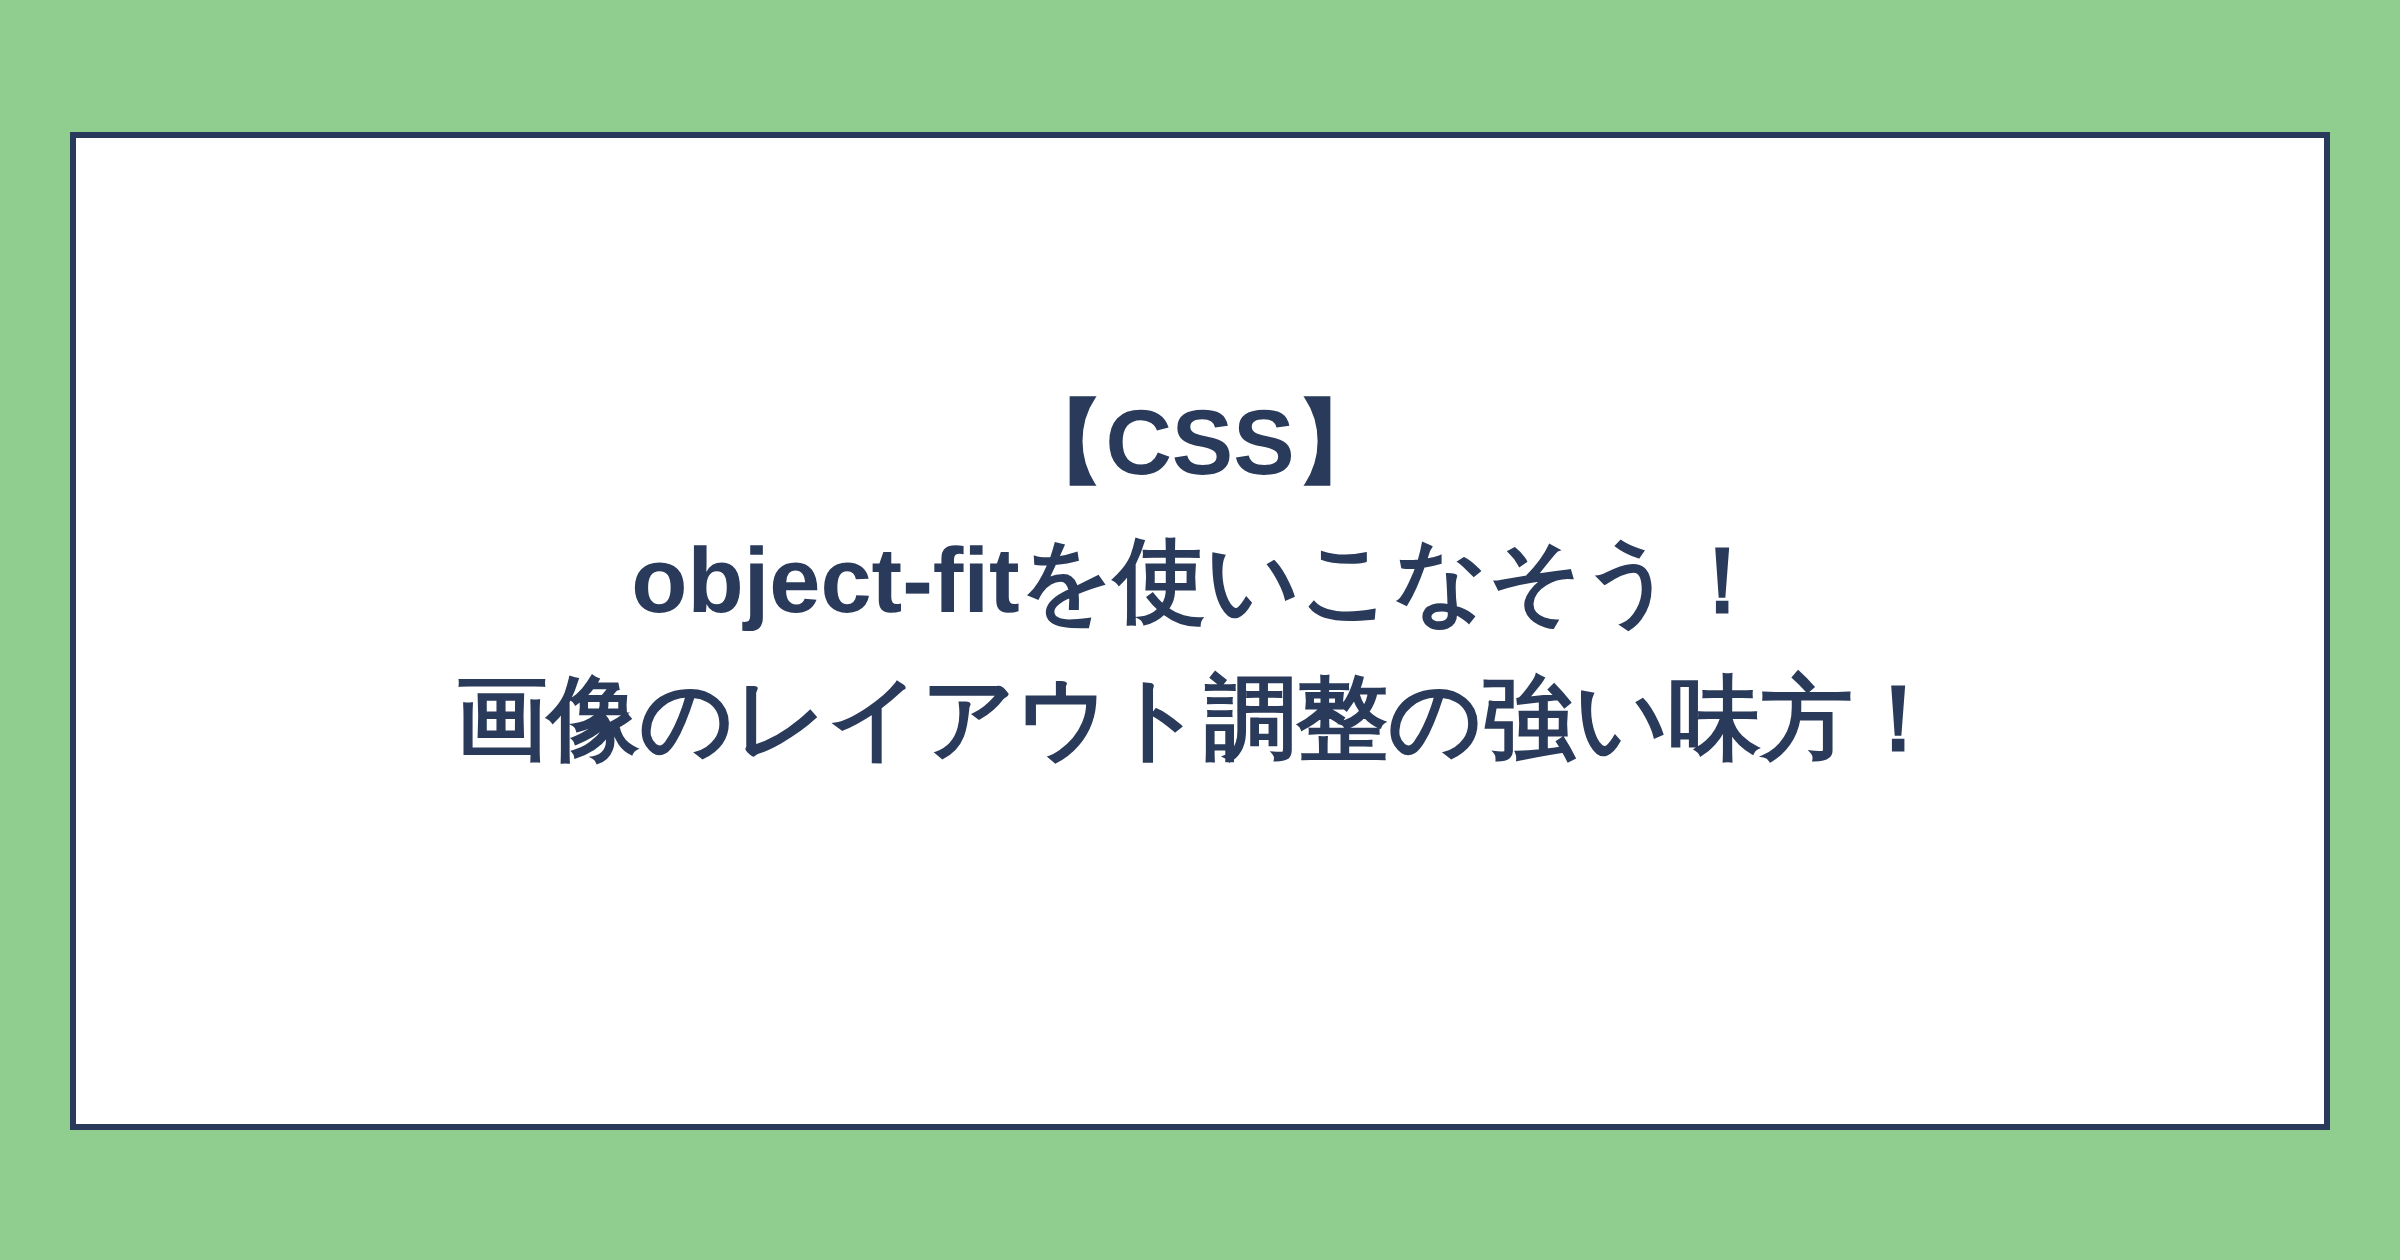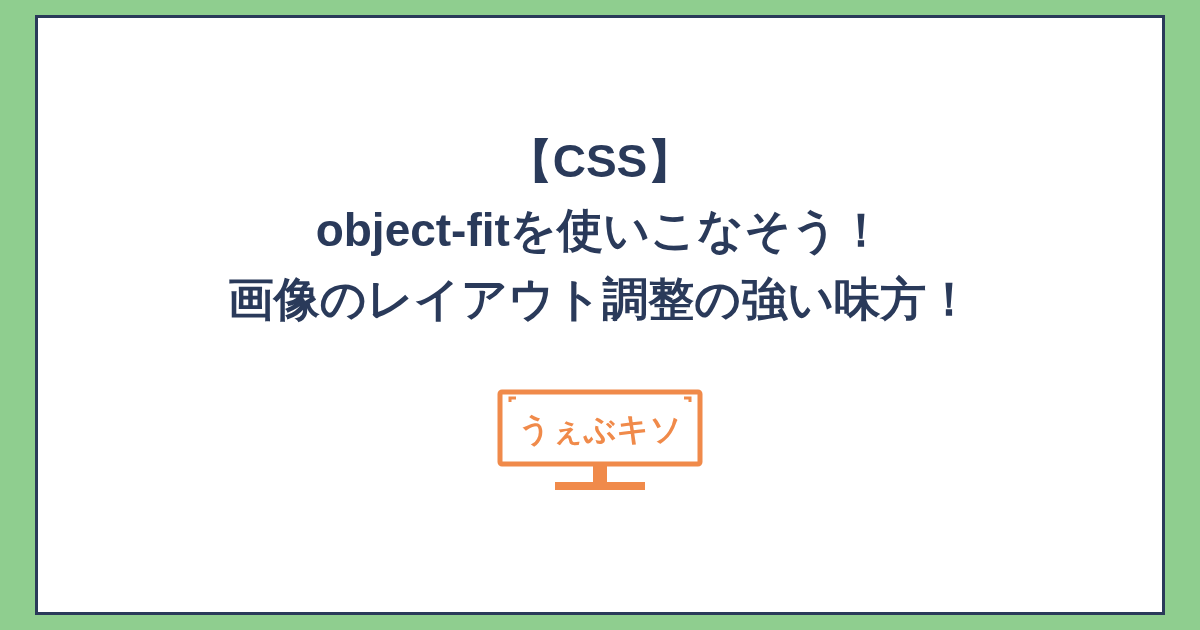--- a/index.html
+++ b/index.html
@@ -13,21 +13,21 @@
       height: 630px;
       background-color: #8fce8f;
       display: flex;
       align-items: center;
       justify-content: center;
       font-family: "Hiragino Sans", "Yu Gothic", "Meiryo", sans-serif;
     }
     
     .card {
       width: 1130px;
-      height: 600px;
+      height: 499px;
       background-color: #ffffff;
       border: 3px solid #2a3a5a;
       display: flex;
       flex-direction: column;
       align-items: center;
       justify-content: center;
       padding: 40px;
     }
     
     .title-block {
@@ -52,29 +52,13 @@
 </head>
 <body>
 
 <div class="card">
   <div class="title-block">
     <div>【CSS】</div>
     <div>object-fitを使いこなそう！</div>
     <div>画像のレイアウト調整の強い味方！</div>
   </div>
 
-  <div class="logo-block">
-    <svg class="monitor-icon" width="240" height="120" viewBox="0 0 240 120">
-
-      <rect x="20" y="8" width="200" height="72" fill="none" stroke="#f08a4a" stroke-width="5" rx="2"></rect>
-
-      <path d="M 30 18 L 30 14 L 36 14" fill="none" stroke="#f08a4a" stroke-width="3"></path>
-
-      <path d="M 204 14 L 210 14 L 210 18" fill="none" stroke="#f08a4a" stroke-width="3"></path>
-
-      <rect x="113" y="80" width="14" height="18" fill="#f08a4a"></rect>
-
-      <rect x="75" y="98" width="90" height="8" fill="#f08a4a"></rect>
-
-      <text x="120" y="56" text-anchor="middle" fill="#f08a4a" font-size="32" font-weight="700" font-family="'Hiragino Maru Gothic ProN', 'Yu Gothic', sans-serif">うぇぶキソ</text>
-    </svg>
-  </div>
 </div>
 
 </body></html>

